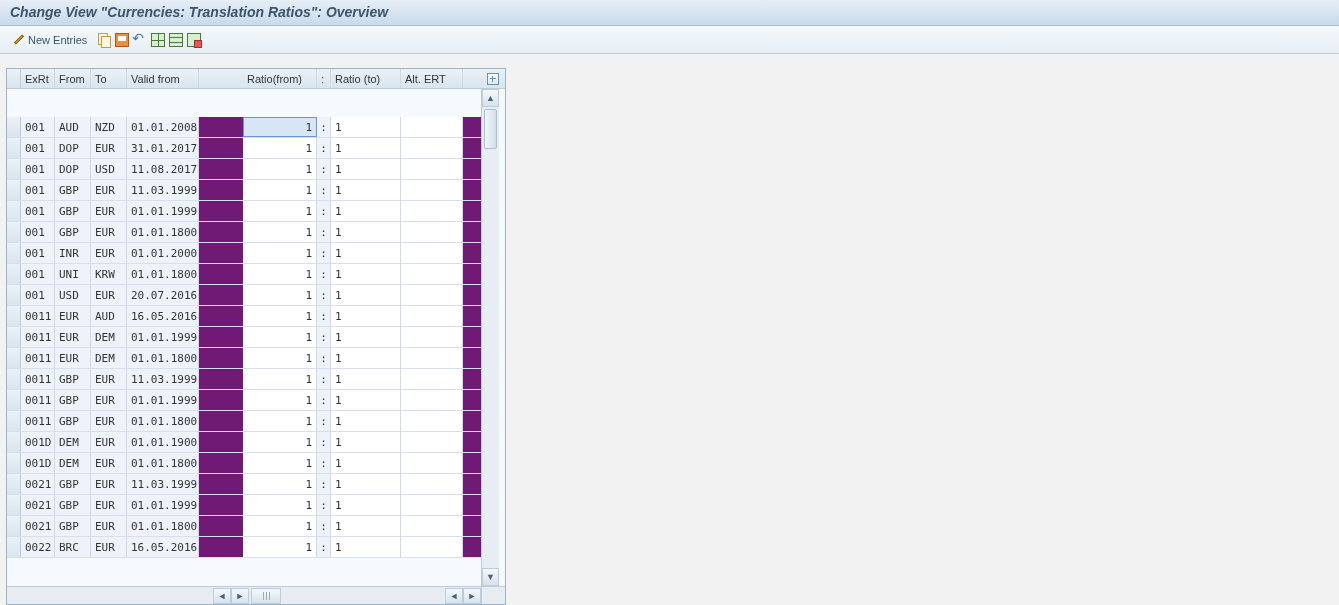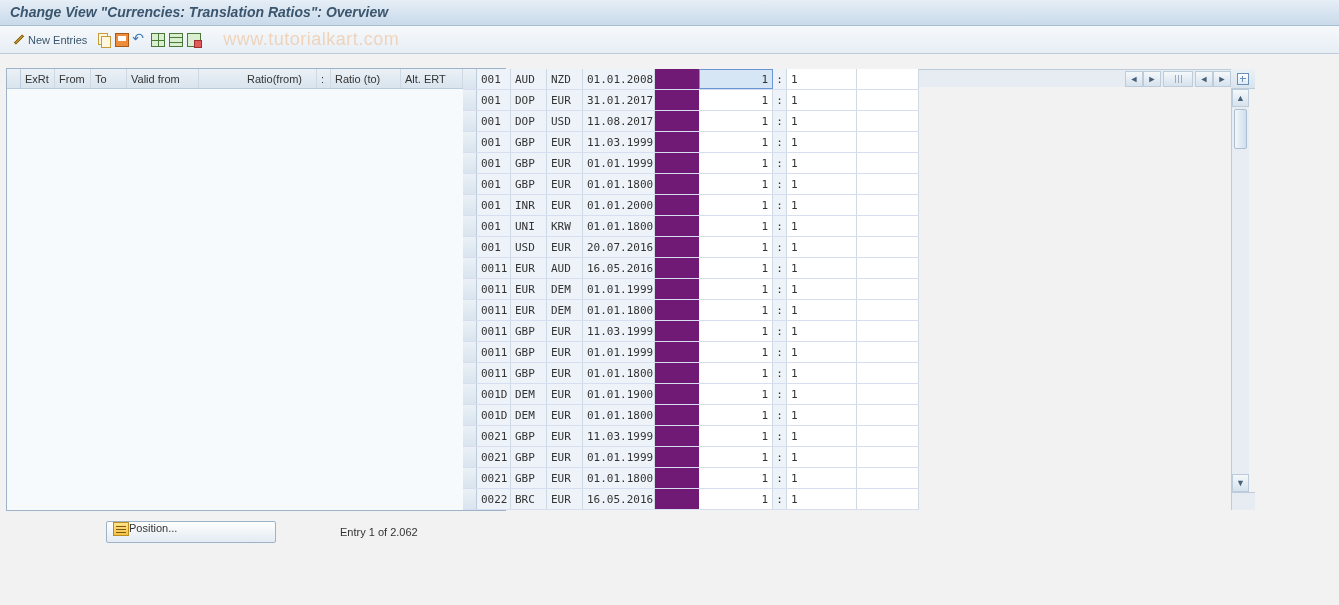--- a/index.html
+++ b/index.html
@@ -60,21 +60,22 @@
     }
     .grid-outer {
       display: flex;
       width: 500px;
       border: 1px solid #9db3c7;
       background: #f7fafc;
     }
     .grid-main {
       flex: 1;
       display: flex;
-      flex-direction: row;
+      flex-direction: column;
+      gap: 28px;
     }
     .grid-header-row {
       display: flex;
       background: linear-gradient(to bottom, #ebf1f6, #d9e4ee);
       border-bottom: 1px solid #bcccdb;
       height: 20px;
     }
     .grid-row {
       display: flex;
       height: 21px;
@@ -234,21 +235,20 @@
     </span>
   <span class="toolbar-icon">
       <span class="ti-grid"></span>
     </span>
   <span class="toolbar-icon">
       <span class="ti-grid2"></span>
     </span>
   <span class="toolbar-icon">
       <span class="ti-del"></span>
     </span>
-  <span class="watermark">www.tutorialkart.com</span>
 </div>
 
 <div class="content-wrap">
   <div class="grid-outer">
     <div class="grid-main">
       <div class="grid-header-row">
         <div class="hcell c-sel"></div>
         <div class="hcell c-exrt">ExRt</div>
         <div class="hcell c-from">From</div>
         <div class="hcell c-to">To</div>

